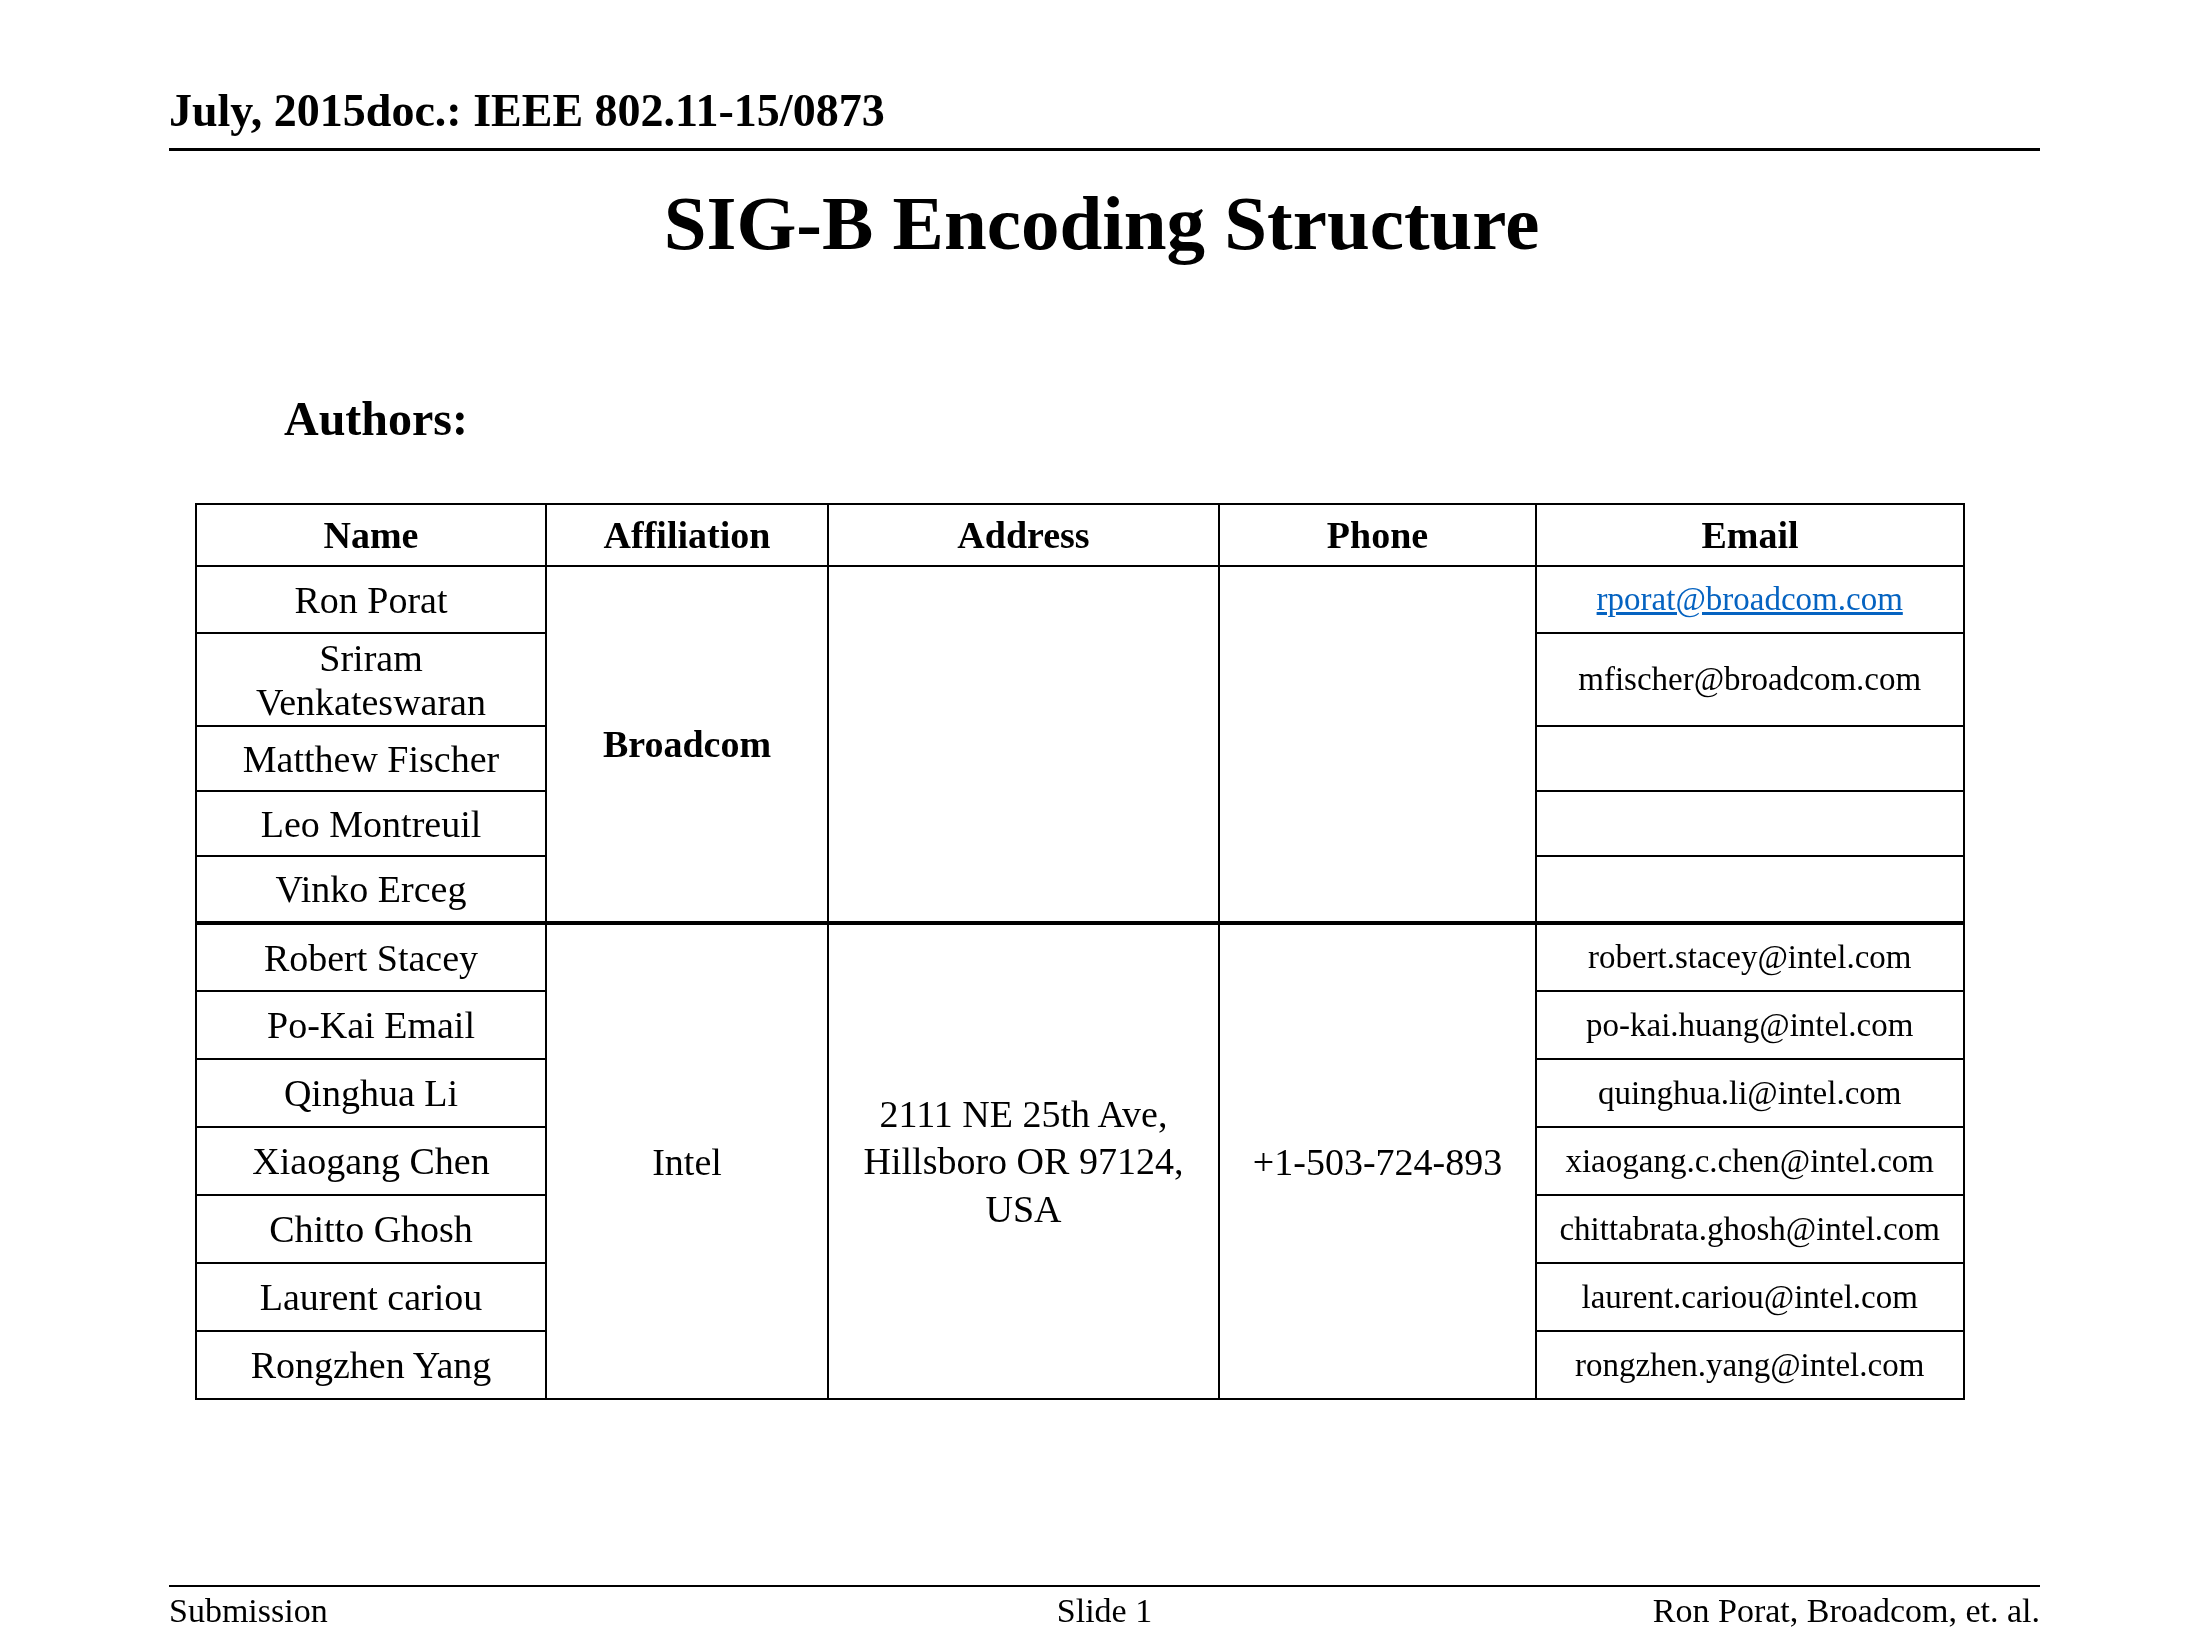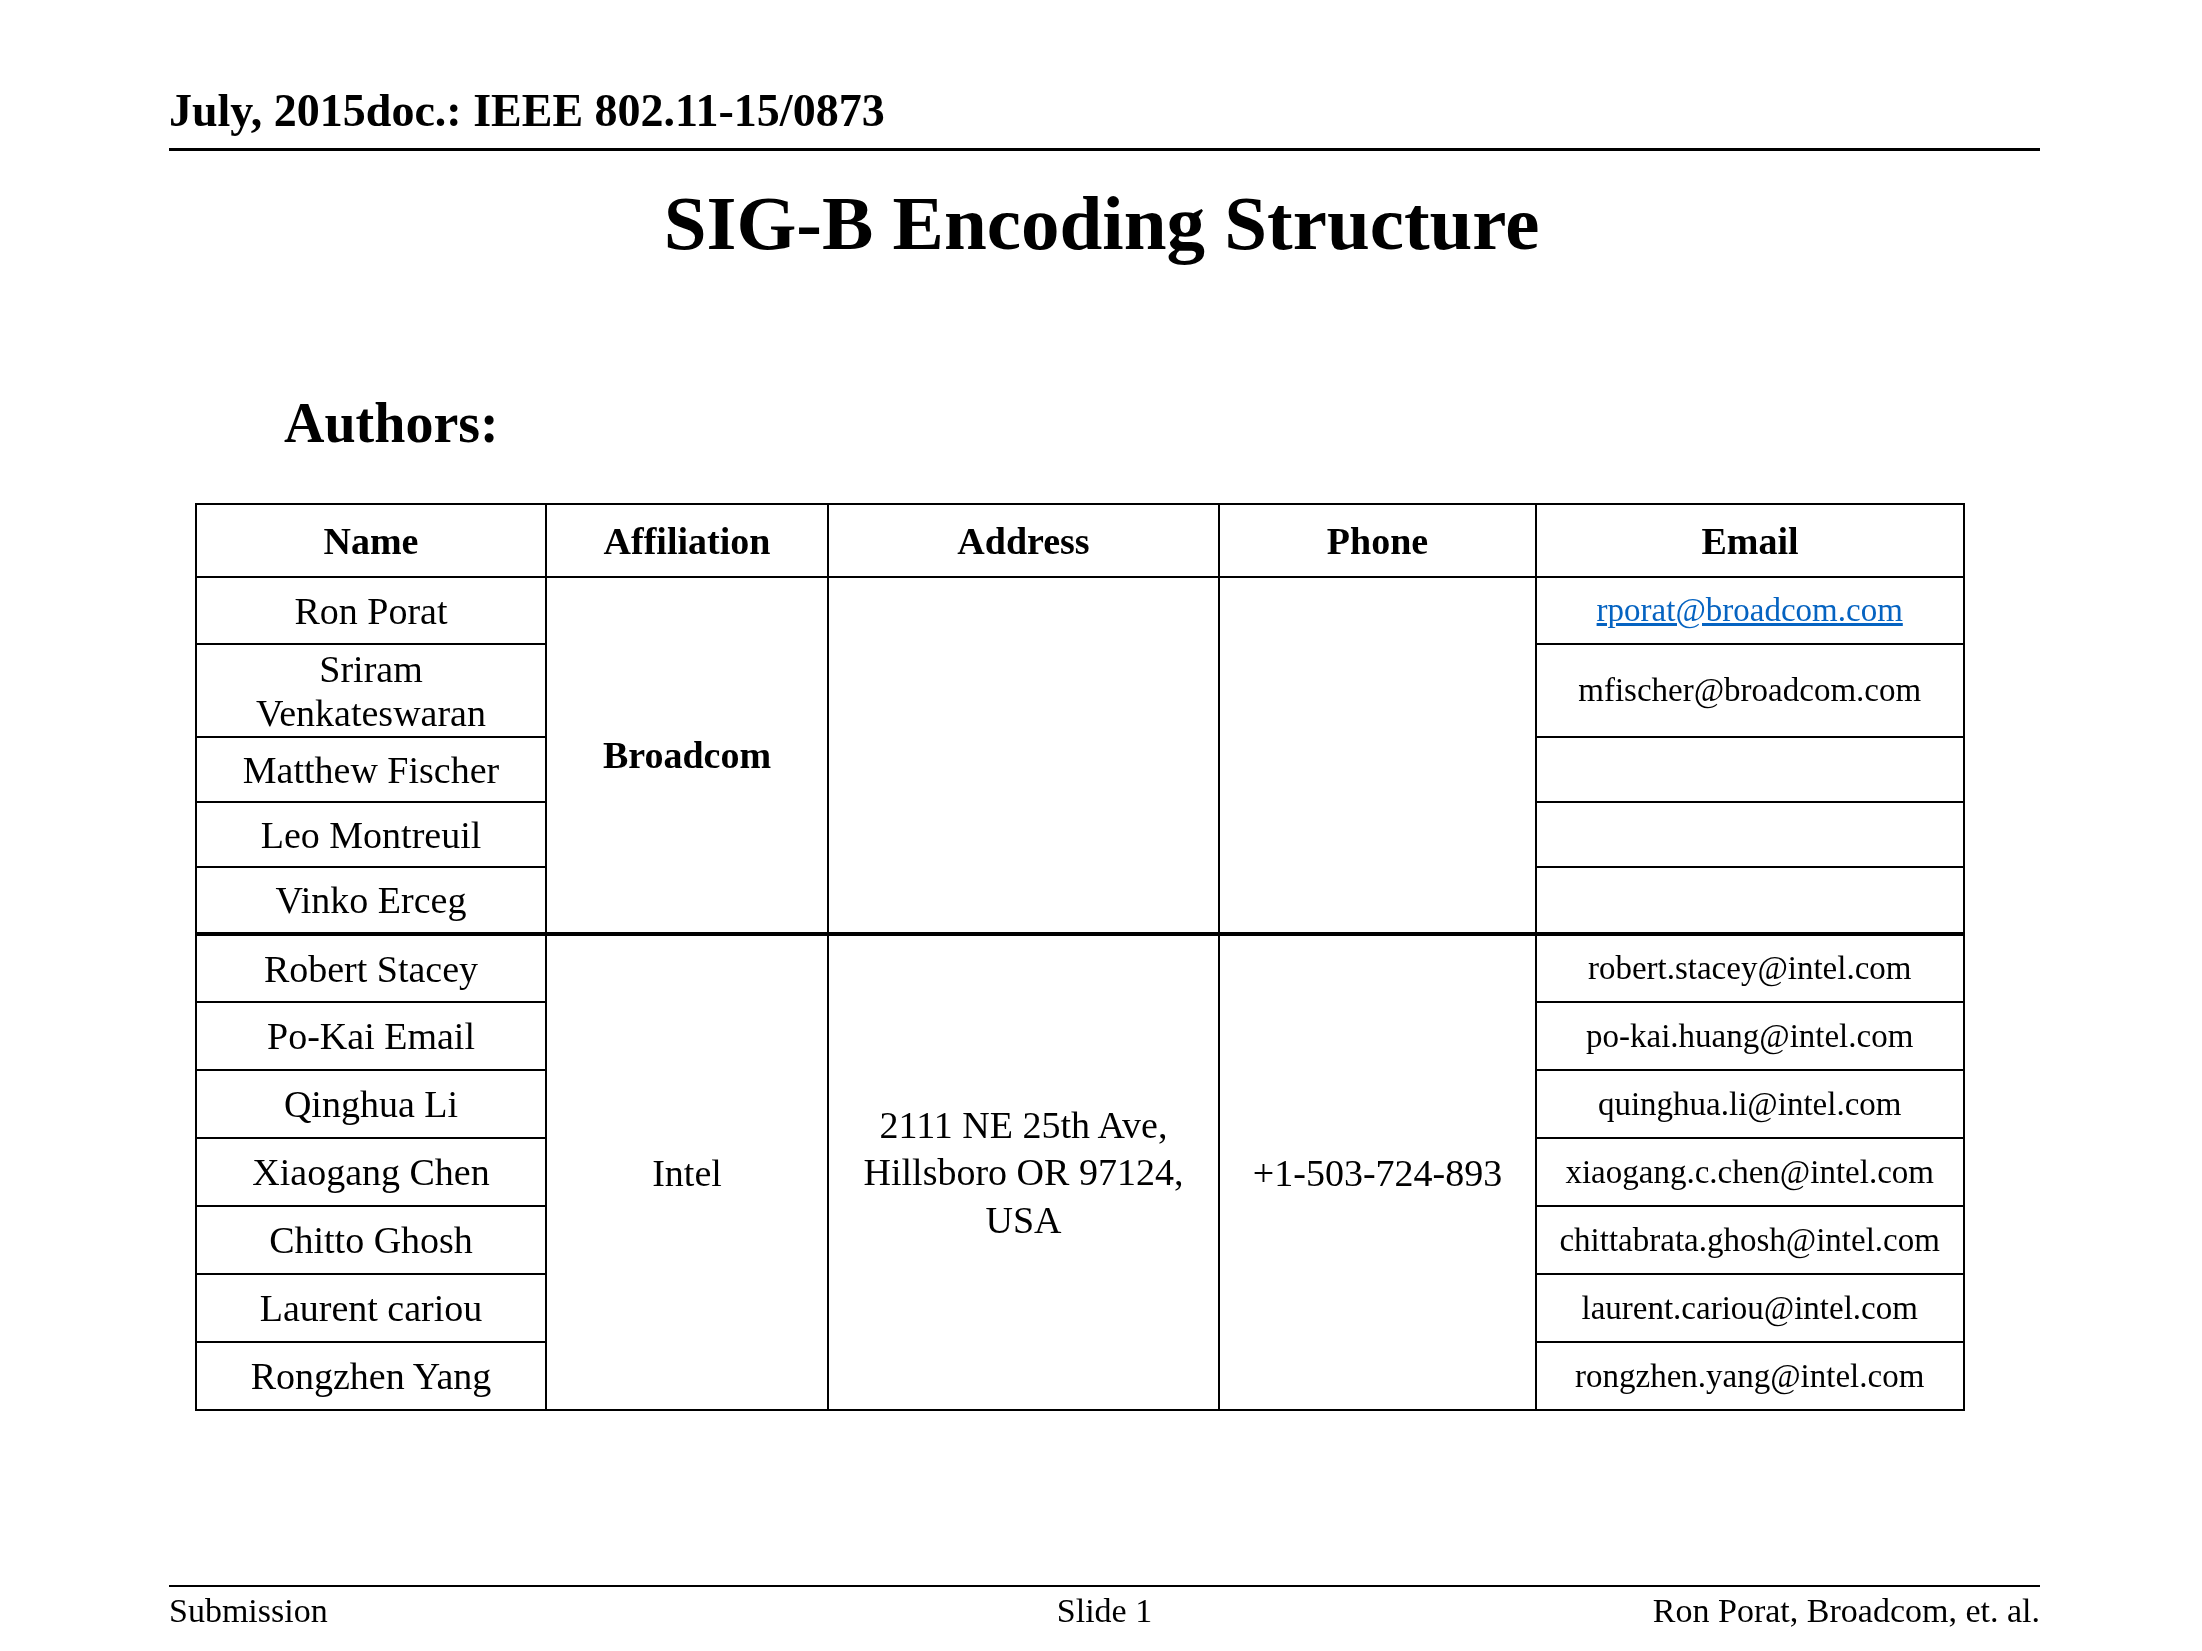--- a/index.html
+++ b/index.html
@@ -41,21 +41,21 @@
     position: absolute;
     top: 337px; left: 0; width: 100%;
     text-align: center;
     font-size: 46px;
   }
   .date-line .lbl { font-weight: bold; }
 
   .authors-label {
     position: absolute;
     top: 391px; left: 284px;
-    font-size: 56px;
+    font-size: 48px;
     font-weight: bold;
   }
 
   table.authors-table {
     position: absolute;
     top: 503px; left: 195px;
     width: 1768px;
     border-collapse: collapse;
     table-layout: fixed;
     font-size: 38px;
@@ -69,21 +69,21 @@
   .authors-table th, .authors-table td {
     border: 2.6px solid #000;
     text-align: center;
     vertical-align: middle;
     padding: 1.7px 8.6px;
     overflow: hidden;
   }
   .authors-table th {
     font-weight: bold;
     font-size: 38px;
-    height: 73px;
+    height: 62px;
   }
   .authors-table td.email-cell { font-size: 33px; padding-left: 8px; }
   .authors-table td.affil-bold { font-weight: bold; margin-left: 37px; }
   .authors-table td.addr-cell  { white-space: pre-line; line-height: 1.25; }
   .authors-table tr.group-start th,
   .authors-table tr.group-start td { border-top: 4.3px solid #000; }
 
   .r-h78  { height: 67px; }
   .r-h106 { height: 91px; }
   .r-h76  { height: 65px; }

